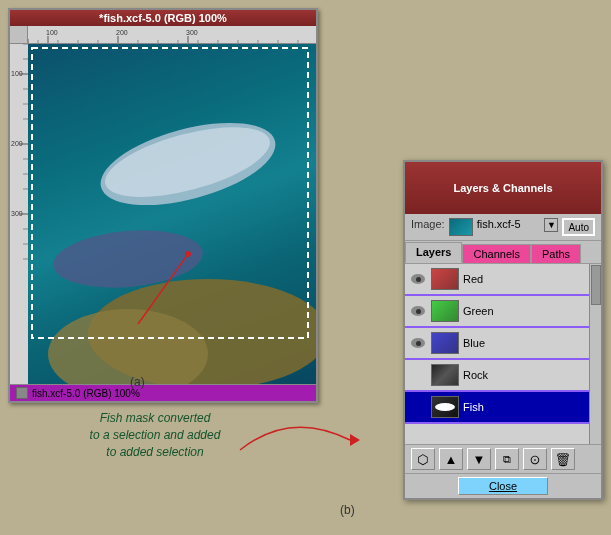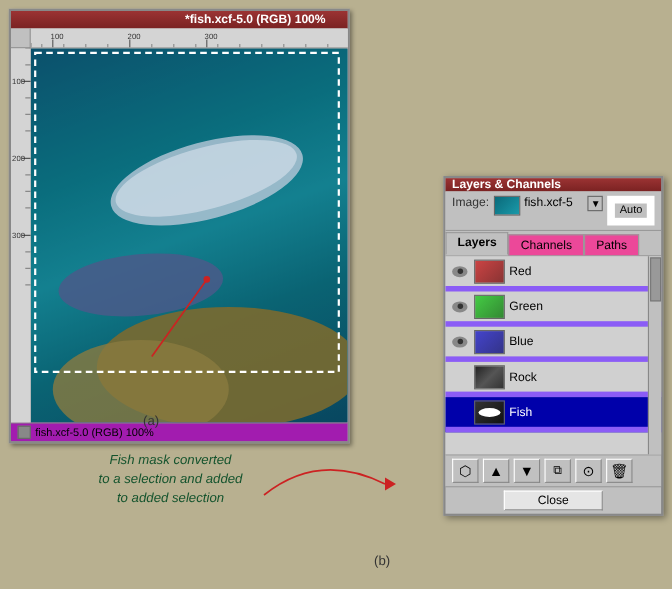--- a/index.html
+++ b/index.html
@@ -22,21 +22,21 @@
       background: #c0c0c0;
       border: 2px solid #888;
       box-shadow: 2px 2px 4px rgba(0,0,0,0.4);
     }
     .image-window-title {
       background: linear-gradient(to bottom, #9b3333, #7a2222);
       color: white;
       font-size: 11px;
       font-weight: bold;
       padding: 2px 20px;
-      text-align: right;
+      text-align: center;
     }
     .image-toolbar {
       background: #c0c0c0;
       height: 18px;
       display: flex;
       align-items: center;
       border-bottom: 1px solid #888;
     }
     .ruler-corner {
       width: 18px;
@@ -114,21 +114,22 @@
       width: 200px;
       background: #c0c0c0;
       border: 2px solid #888;
       box-shadow: 2px 2px 6px rgba(0,0,0,0.4);
     }
     .panel-title {
       background: linear-gradient(to bottom, #9b3333, #7a2222);
       color: white;
       font-size: 11px;
       font-weight: bold;
-      padding: 0 6px;
+      padding: 20px 6px;
+      text-align: center;
     }
     .panel-image-row {
       display: flex;
       padding: 4px 6px;
       gap: 4px;
       background: #c0c0c0;
       border-bottom: 1px solid #999;
     }
     .panel-image-label {
       font-size: 11px;
@@ -147,21 +148,21 @@
     .panel-image-dropdown {
       width: 14px; height: 14px;
       background: #c0c0c0;
       border: 1px solid #666;
       font-size: 9px;
       display: flex; align-items: center; justify-content: center;
     }
     .panel-auto-btn {
       font-size: 10px;
       background: #c0c0c0;
-      border: 7px solid #ffffff;
+      border: 2px solid #ffffff;
       padding: 1px 4px;
       cursor: pointer;
     }
     
     .tabs-row {
       display: flex;
       background: #c0c0c0;
       border-bottom: 1px solid #999;
     }
     .tab {
@@ -183,21 +184,21 @@
     .layer-list {
       background: #d0d0d0;
       min-height: 180px;
       position: relative;
     }
     .layer-row {
       display: flex;
       align-items: center;
       padding: 2px 4px;
       gap: 4px;
-      border-bottom: 5px solid #8b5cf6;
+      border-bottom: 2px solid #8b5cf6;
       height: 32px;
     }
     .layer-row.selected {
       background: #0000aa;
       color: white;
     }
     .eye-icon {
       width: 18px; height: 18px;
       display: flex; align-items: center; justify-content: center;
       flex-shrink: 0;
@@ -278,25 +279,26 @@
       cursor: pointer;
     }
     .panel-close-row {
       padding: 3px;
       display: flex; justify-content: center;
       border-top: 1px solid #999;
     }
     .close-btn {
       padding: 2px 30px;
       font-size: 11px;
-      background: #e5e5e5;
+      background: #7dd3fc;
       border: 1px solid #888;
       border-top-color: #fff;
       border-left-color: #fff;
       cursor: pointer;
+      text-decoration: underline;
     }
 
     
     .caption-a {
       position: absolute;
       top: 375px;
       left: 130px;
       font-size: 12px;
       color: #333;
     }

